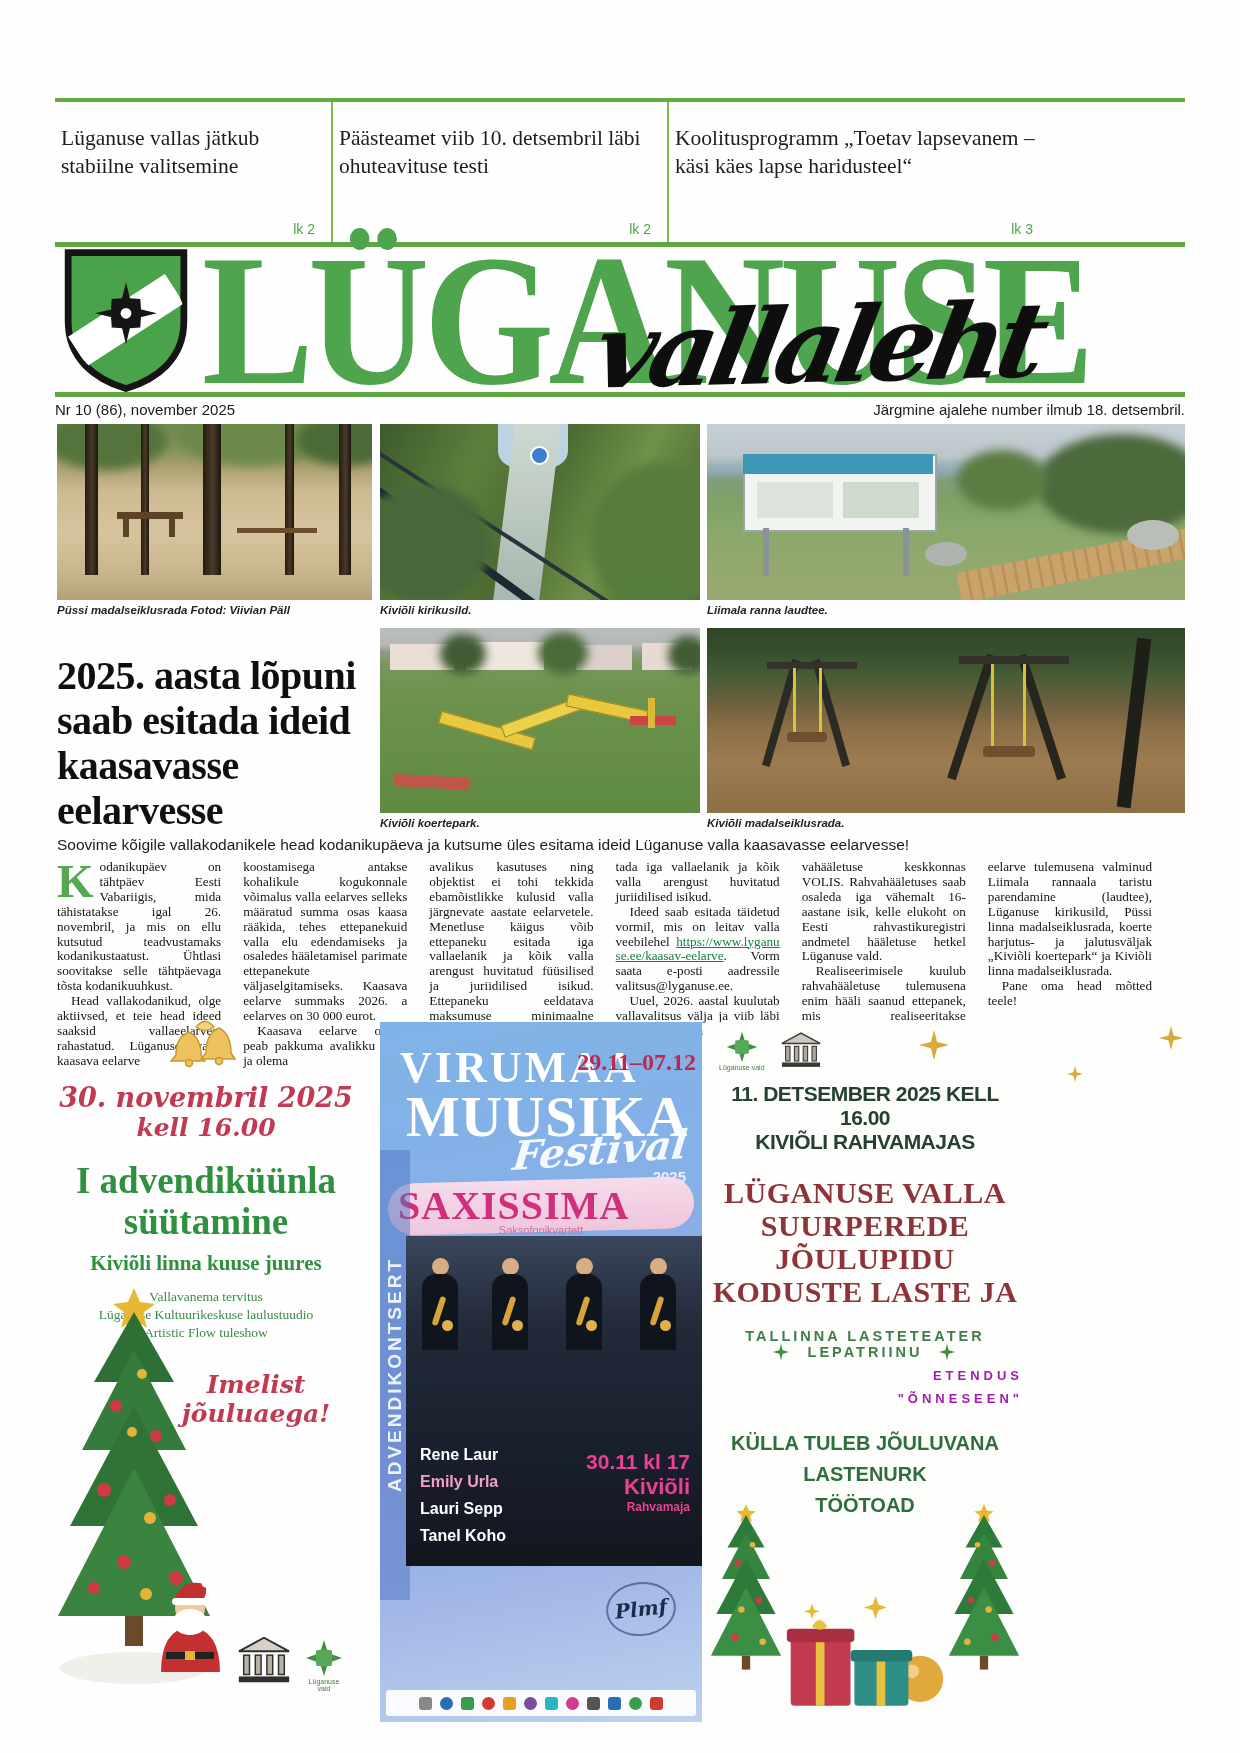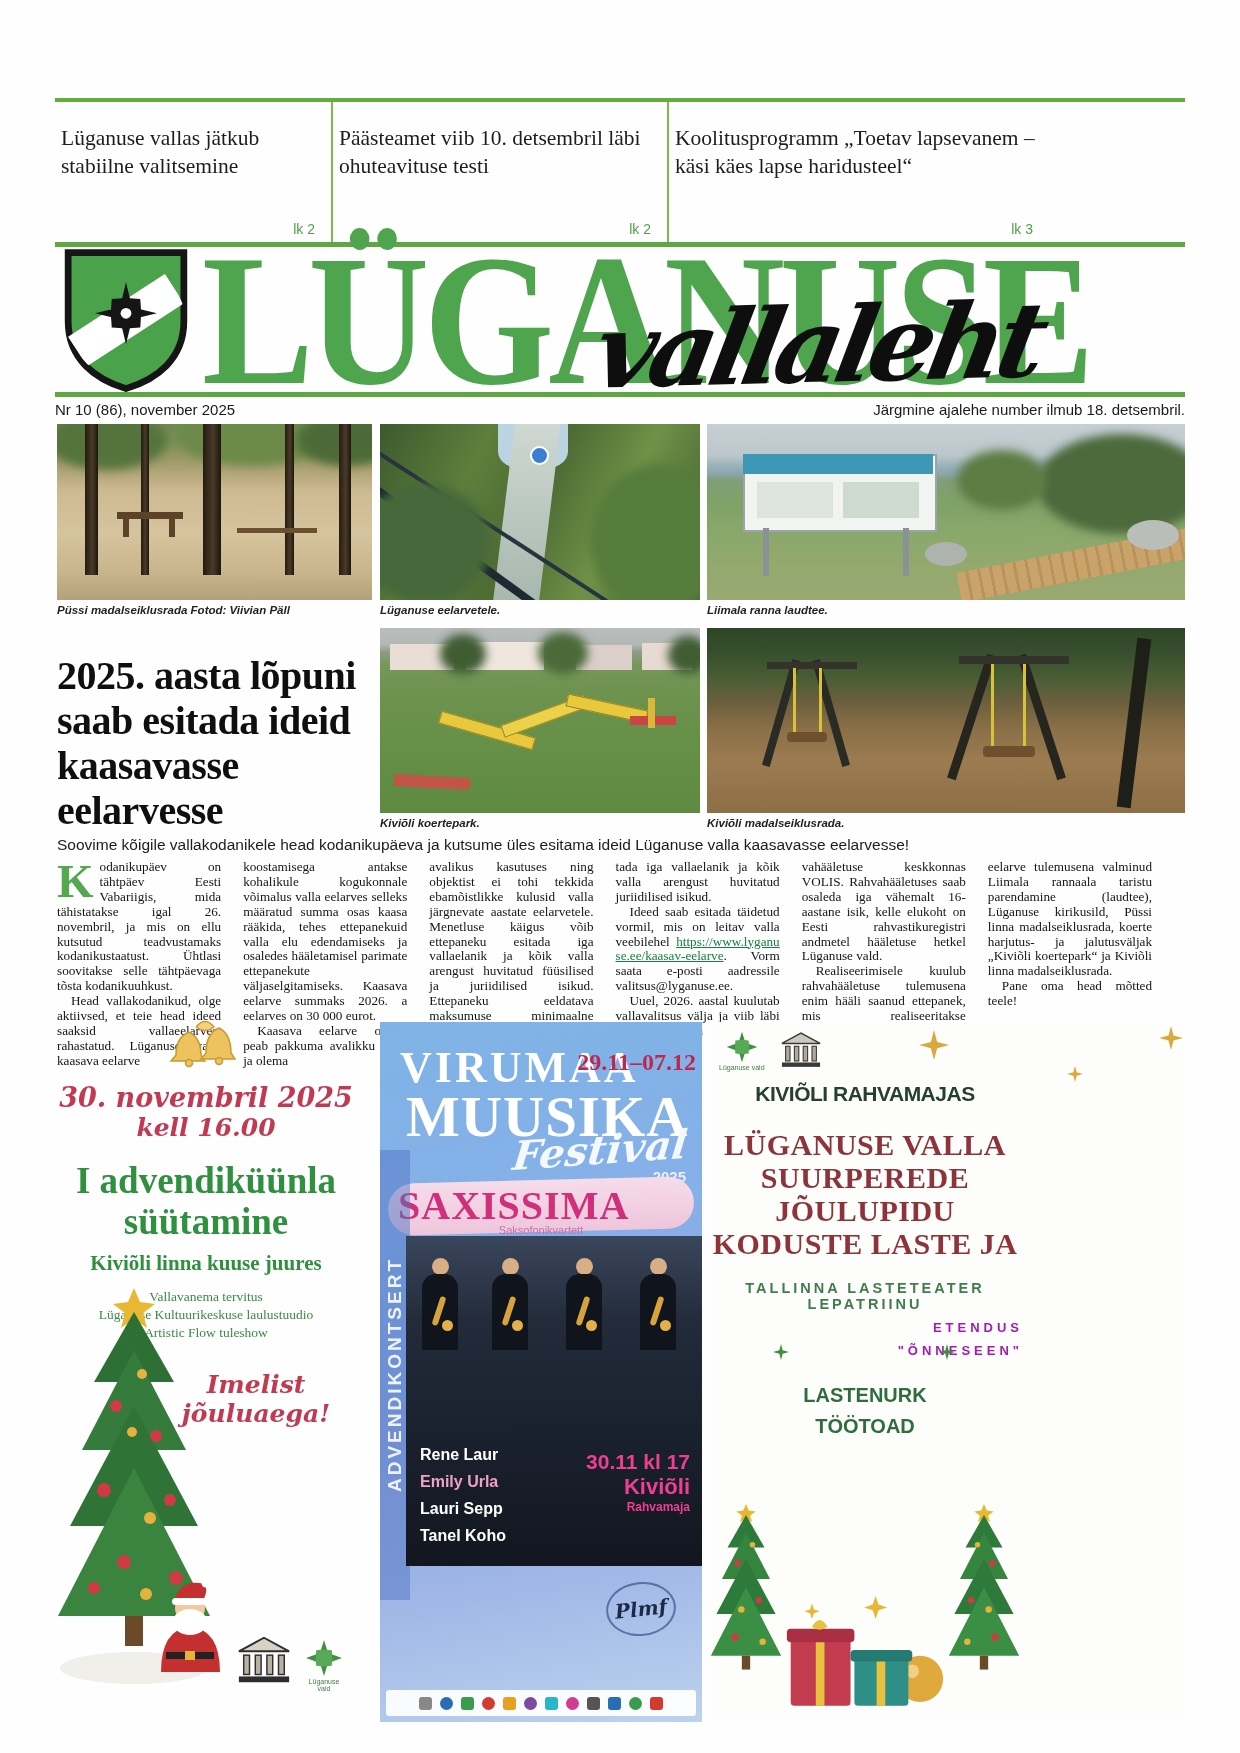--- a/index.html
+++ b/index.html
@@ -193,21 +193,21 @@
     <div class="abs" style="left:36px;top:30px;width:190px;height:20px;background:#3f97b8;"></div>
     <div class="abs" style="left:50px;top:58px;width:76px;height:36px;background:#dde4dd;"></div>
     <div class="abs" style="left:136px;top:58px;width:76px;height:36px;background:#cfdacf;"></div>
     <div class="abs" style="left:56px;top:104px;width:6px;height:48px;background:#8b9297;"></div>
     <div class="abs" style="left:196px;top:104px;width:6px;height:48px;background:#8b9297;"></div>
     <div class="abs" style="left:250px;top:126px;width:240px;height:30px;background:repeating-linear-gradient(90deg,#caa36a 0 9px,#b8935c 9px 12px);transform:rotate(-11deg);"></div>
     <div class="abs" style="left:218px;top:118px;width:42px;height:24px;border-radius:50%;background:#aeb3ae;"></div>
     <div class="abs" style="left:420px;top:96px;width:52px;height:30px;border-radius:50%;background:#b9beb8;"></div>
   </div>
   <span class="cap" style="left:57px;top:604px;">Püssi madalseiklusrada Fotod: Viivian Päll</span>
-  <span class="cap" style="left:380px;top:604px;">Lüganuse eelarvetele.</span>
+  <span class="cap" style="left:380px;top:604px;">Kiviõli kirikusild.</span>
   <span class="cap" style="left:707px;top:604px;">Liimala ranna laudtee.</span>
 
   <h1 class="headline">2025. aasta lõpuni saab esitada ideid kaasavasse eelarvesse</h1>
 
   <div class="ph" style="left:380px;top:628px;width:320px;height:185px;
        background:linear-gradient(180deg,#babdbd 0%,#b3b8b6 9%,#8d9b84 13%,#76975a 20%,#6f9350 32%,#679048 58%,#5f8a42 100%);">
     <div class="abs" style="left:10px;top:16px;width:64px;height:26px;background:#e9ddd5;"></div>
     <div class="abs" style="left:86px;top:14px;width:78px;height:28px;background:#efe6de;"></div>
     <div class="abs" style="left:196px;top:17px;width:56px;height:25px;background:#dccfc9;"></div>
     <div class="abs" style="left:262px;top:15px;width:50px;height:27px;background:#e6dad2;"></div>
@@ -455,31 +455,33 @@
         </svg>
     </div>
     <div class="spark" style="left:452px;top:4px;">
       <svg viewBox="0 0 24 24" width="24" height="24">
           <path d="M12,0 L14.5,9.5 L24,12 L14.5,14.5 L12,24 L9.5,14.5 L0,12 L9.5,9.5 Z" fill="#d9a93c"></path>
         </svg>
     </div>
 
     <div class="content">
       <div class="when">
+        <div>11. DETSEMBER 2025 KELL 16.00</div>
         <div>KIVIÕLI RAHVAMAJAS</div>
       </div>
       <div class="rt">
         <div>LÜGANUSE VALLA</div>
         <div>SUURPEREDE JÕULUPIDU</div>
         <div>KODUSTE LASTE JA</div>
       </div>
       <div class="th1">TALLINNA LASTETEATER LEPATRIINU</div>
       <div class="th2">ETENDUS</div>
       <div class="th2">"ÕNNESEEN"</div>
       <div class="pr">
+        <div>KÜLLA TULEB JÕULUVANA</div>
         <div>LASTENURK</div>
         <div>TÖÖTOAD</div>
       </div>
     </div>
     <div class="spark" style="left:66px;top:322px;">
       <svg viewBox="0 0 24 24" width="16" height="16">
           <path d="M12,0 L14.5,9.5 L24,12 L14.5,14.5 L12,24 L9.5,14.5 L0,12 L9.5,9.5 Z" fill="#3f8f3f"></path>
         </svg>
     </div>
     <div class="spark" style="left:232px;top:322px;">

